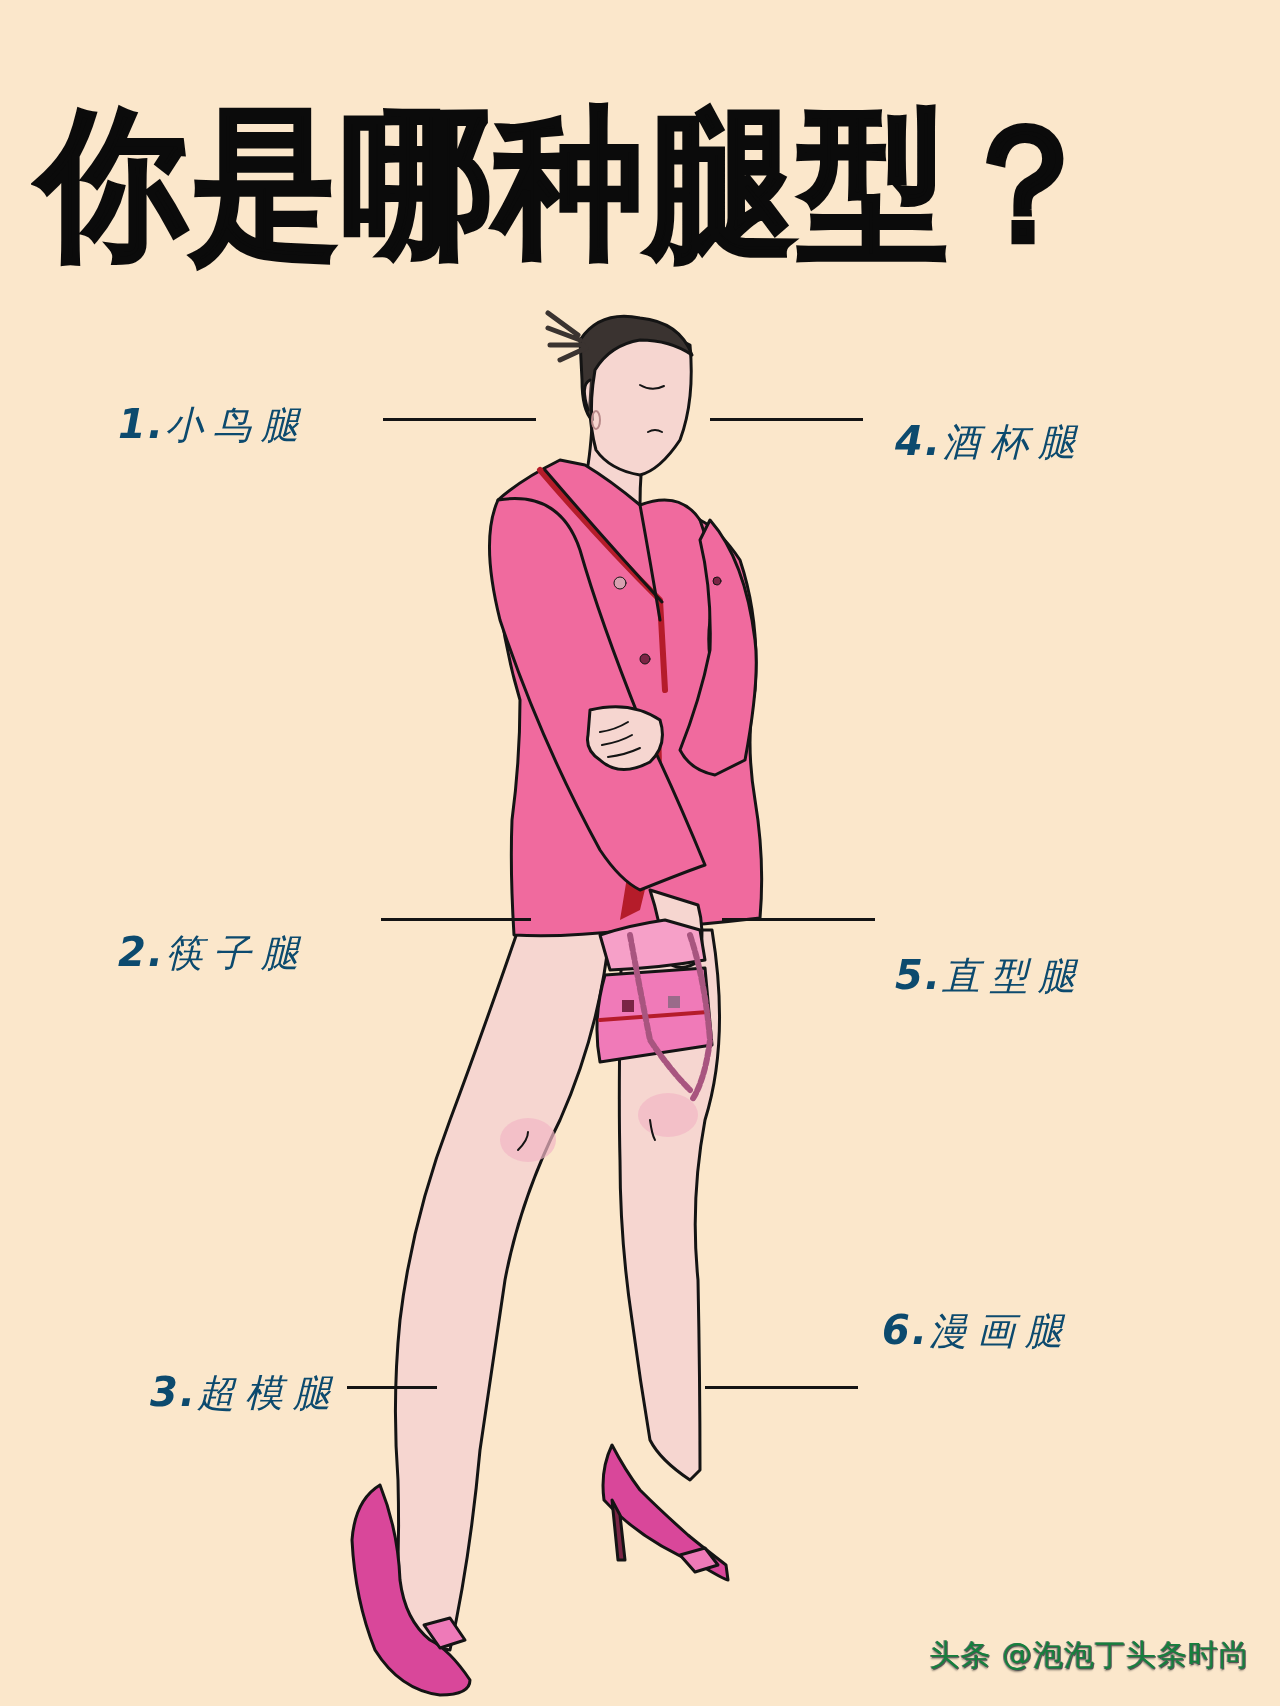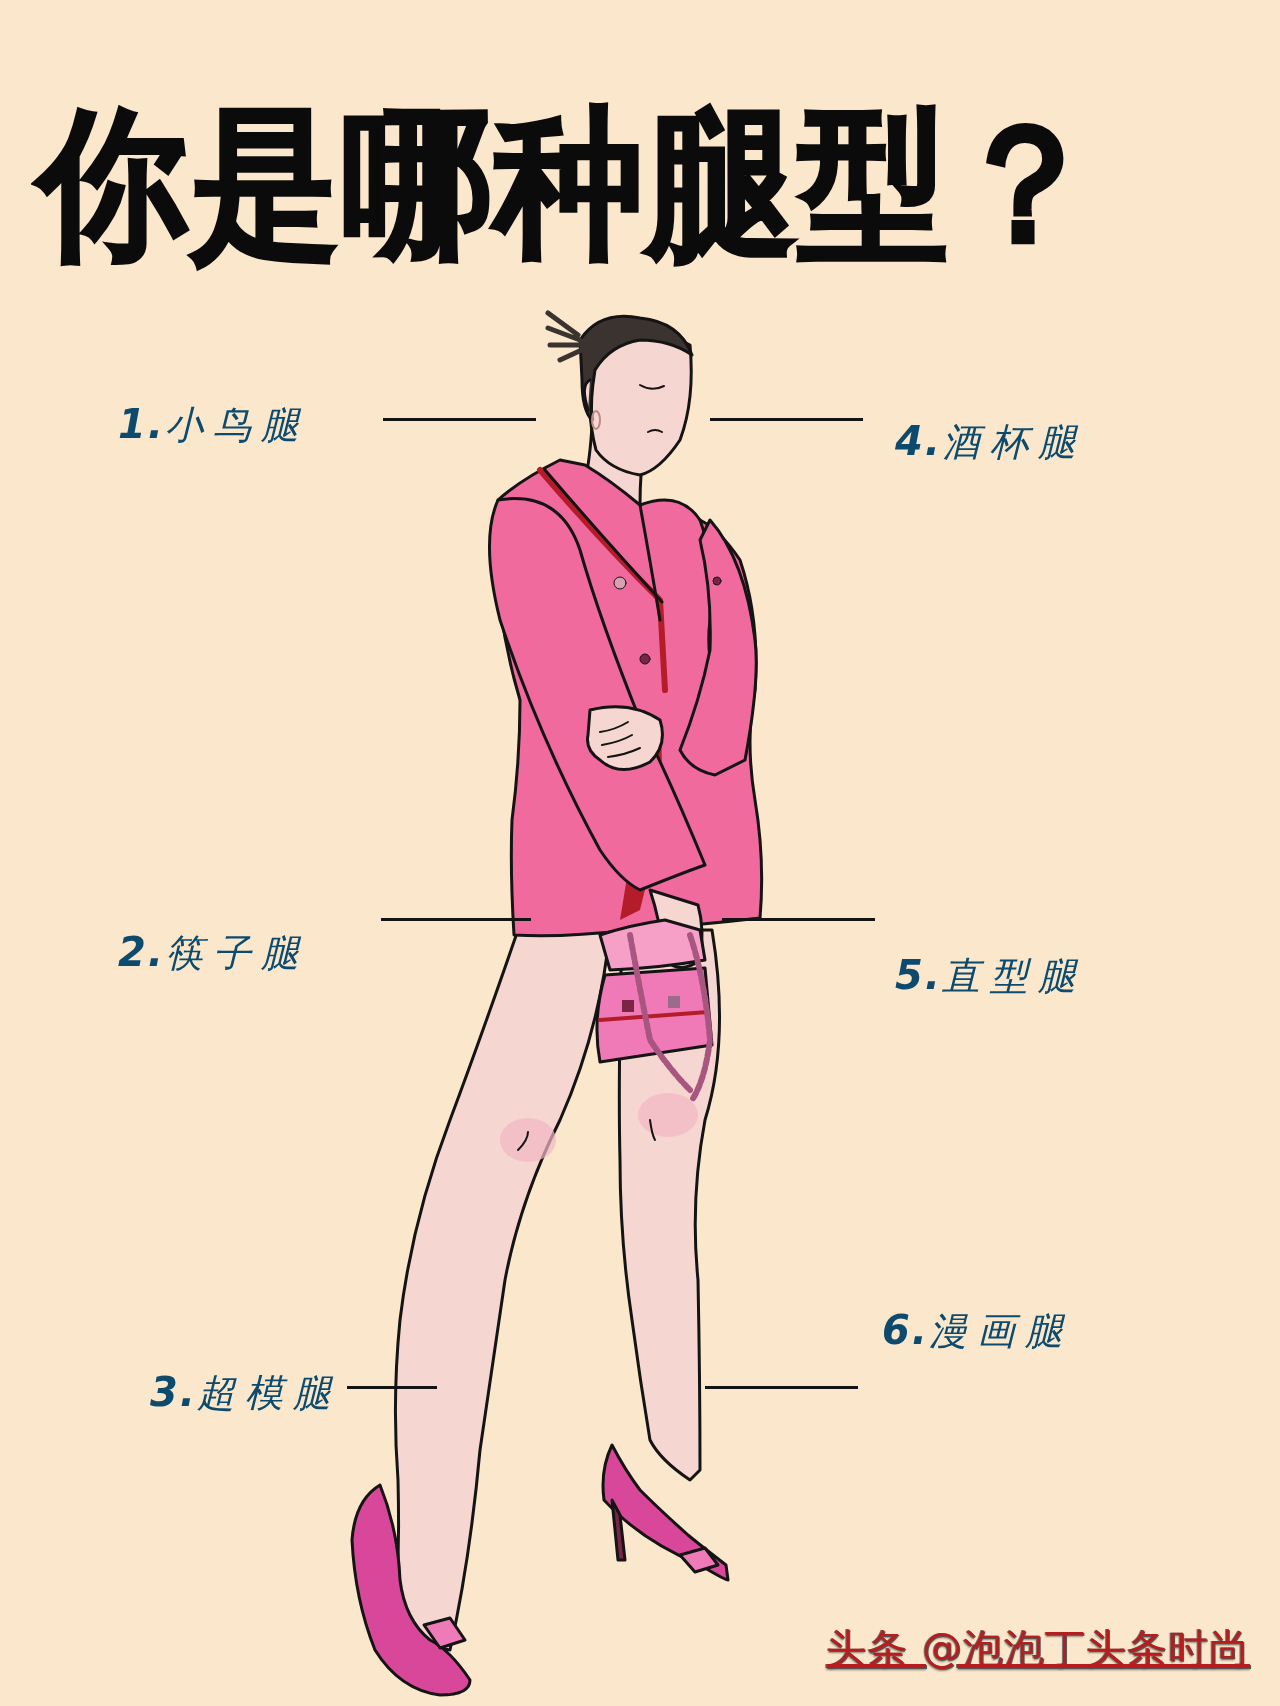--- a/index.html
+++ b/index.html
@@ -22,24 +22,23 @@
   .label {
     position: absolute;
     font-family: "DejaVu Serif", serif;
     font-size: 38px; color: #0c4a6e; letter-spacing: 10px;
     white-space: nowrap; font-style: italic; text-align: right;
   }
   .label .num { font-family: "DejaVu Sans", sans-serif; font-weight: 900; font-style: italic; font-size: 40px; letter-spacing: 2px; }
   .leader { position: absolute; height: 3px; background: #141414; }
   .watermark {
     position: absolute; right: 30px; bottom: 30px;
-    font-family: "DejaVu Sans", sans-serif; font-size: 40px; color: #b91c1c;
+    font-family: "DejaVu Sans", sans-serif; font-size: 30px; color: #15803d;
     text-shadow: 1px 1px 0 #555, -1px 0 0 #777, 0 2px 2px rgba(0,0,0,0.45);
     letter-spacing: 1px;
-    text-decoration: underline;
   }
 </style>
 </head>
 <body>
 
 <div class="title">你是哪种腿型？</div>
 
 <svg class="figure" viewBox="0 0 1280 1706" xmlns="http://www.w3.org/2000/svg">
   <g stroke="#141414" stroke-width="3" stroke-linejoin="round" stroke-linecap="round">
 

